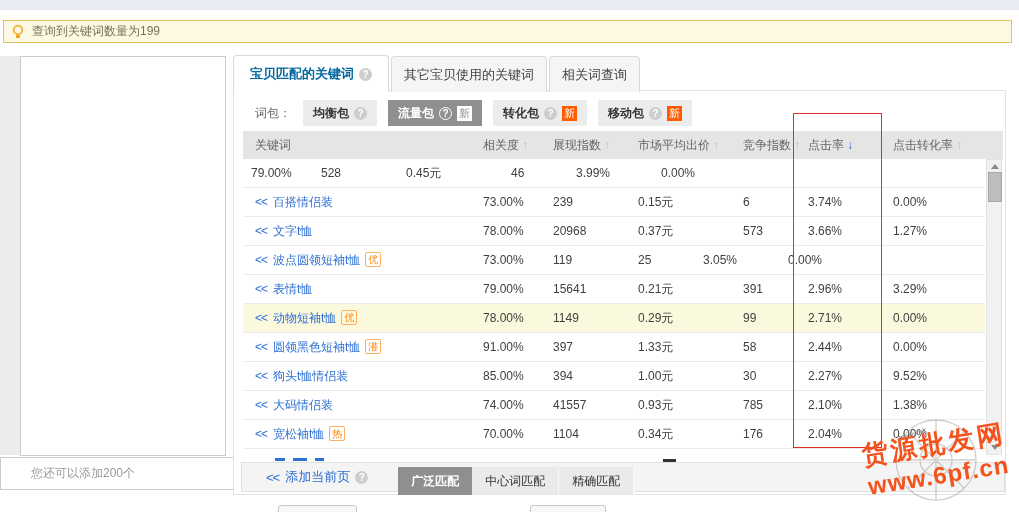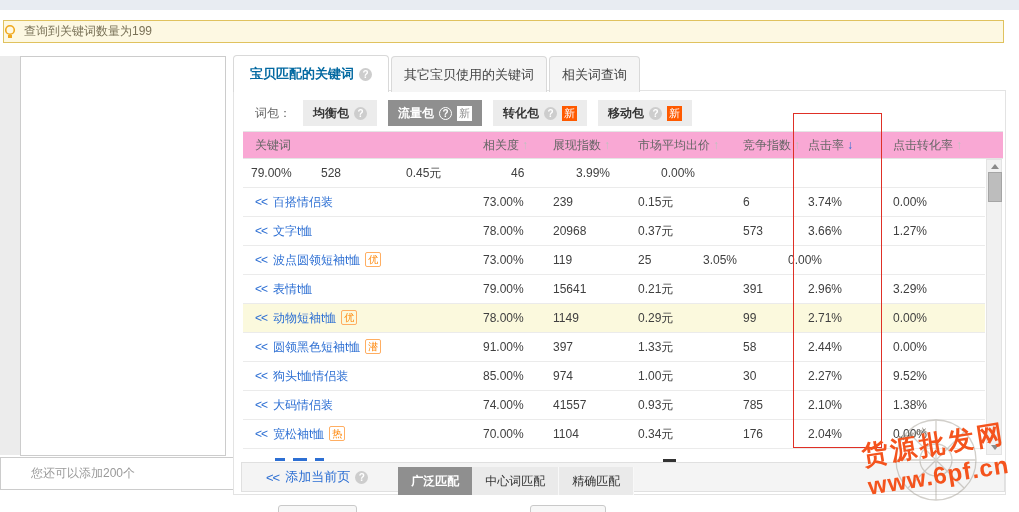--- a/index.html
+++ b/index.html
@@ -8,21 +8,21 @@
     background:#fff;font-family:"Liberation Sans","DejaVu Sans",sans-serif;
     font-size:12px;color:#333;
   }
   .abs{position:absolute;}
 
   
   .top-strip{left:0;top:0;width:1019px;height:10px;background:#e8ecf2;}
 
   
   .notice{left:3px;top:20px;width:999px;height:21px;background:#fdf8e2;
-    border:1px solid #e0c25e;display:flex;align-items:center;color:#7a7258;}
+    border:1px solid #e0c25e;display:flex;align-items:center;padding-left:8px;color:#7a7258;}
   .notice .bulb{margin-right:8px;display:inline-flex;}
 
   
   .left-rail{left:0;top:56px;width:20px;height:399px;background:#ececec;}
   .left-panel{left:20px;top:56px;width:204px;height:398px;background:#fff;border:1px solid #cccccc;}
   .left-footer{left:0;top:457px;width:224px;height:31px;background:#fff;border:1px solid #cccccc;
     display:flex;align-items:center;padding-left:30px;color:#999;}
 
   
   .tabs{left:233px;top:55px;display:flex;gap:2px;align-items:flex-end;}
@@ -43,21 +43,21 @@
   .packs{left:255px;top:100px;display:flex;align-items:center;height:26px;}
   .packs-label{color:#666;margin-right:12px;}
   .pack-btn{display:inline-flex;align-items:center;height:26px;padding:0 10px;background:#ececec;
     color:#333;margin-right:11px;cursor:pointer;font-weight:bold;white-space:nowrap;}
   .pack-btn.active{background:#8f8f8f;color:#fff;}
   .badge-new{display:inline-block;background:#ff5a00;color:#fff;font-size:11px;height:15px;line-height:15px;
     padding:0 2px;margin-left:5px;font-weight:normal;}
   .badge-new.light{background:#fff;color:#8f8f8f;}
 
   
-  .thead{left:243px;top:131px;width:760px;height:28px;background:#f9a8d4;display:flex;
+  .thead{left:243px;top:131px;width:760px;height:28px;background:#e5e5e5;display:flex;
     border-top:1px solid #e5e5e5;border-bottom:1px solid #e5e5e5;box-sizing:border-box;color:#666;}
   .hcell{line-height:26px;padding-left:8px;box-sizing:border-box;white-space:nowrap;cursor:pointer;}
   .arr{margin-left:3px;font-weight:bold;}
   .arr.up{color:#c0c0c0;}
   .arr.down{color:#2d6fd3;}
   .arr.up::before{content:"↑";}
   .arr.down::before{content:"↓";}
 
   .tbody{left:243px;top:159px;width:742px;}
   .trow{display:flex;height:29px;line-height:28px;border-bottom:1px solid #ebebeb;box-sizing:border-box;background:#fff;}
@@ -256,21 +256,21 @@
     <div class="cell c2">397</div>
     <div class="cell c3">1.33元</div>
     <div class="cell c4">58</div>
     <div class="cell c5">2.44%</div>
     <div class="cell c6">0.00%</div>
   </div>
 
   <div class="trow">
     <div class="cell c0"><span class="kw-prefix">&lt;&lt;</span><a class="kw">狗头t恤情侣装</a></div>
     <div class="cell c1">85.00%</div>
-    <div class="cell c2">974</div>
+    <div class="cell c2">394</div>
     <div class="cell c3">1.00元</div>
     <div class="cell c4">30</div>
     <div class="cell c5">2.27%</div>
     <div class="cell c6">9.52%</div>
   </div>
 
   <div class="trow">
     <div class="cell c0"><span class="kw-prefix">&lt;&lt;</span><a class="kw">大码情侣装</a></div>
     <div class="cell c1">74.00%</div>
     <div class="cell c2">41557</div>

